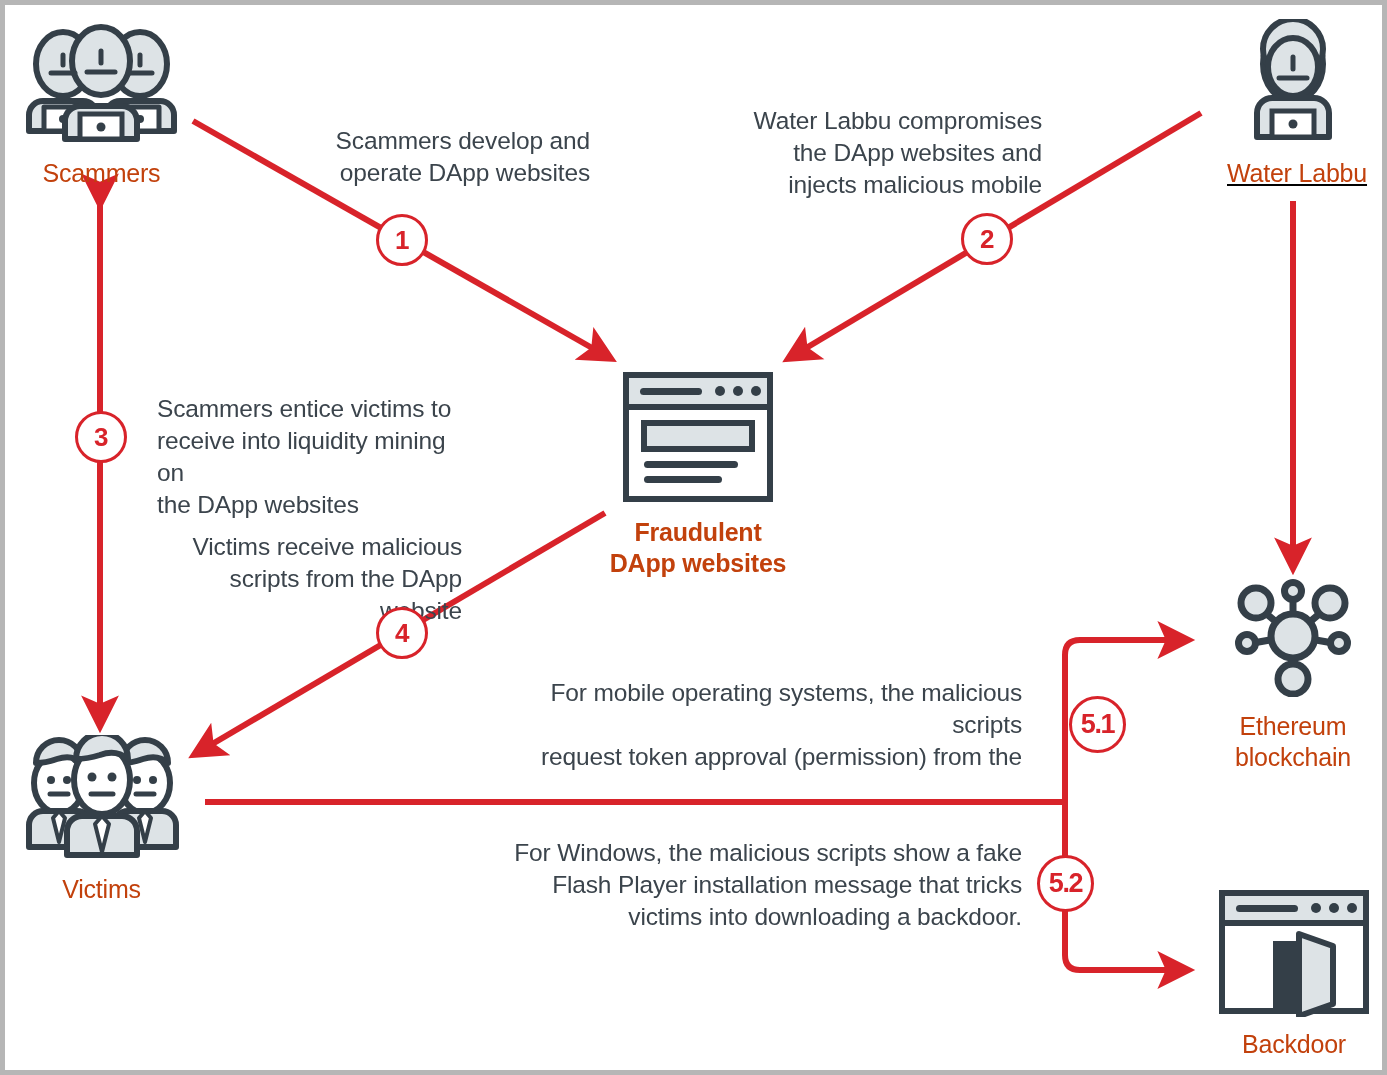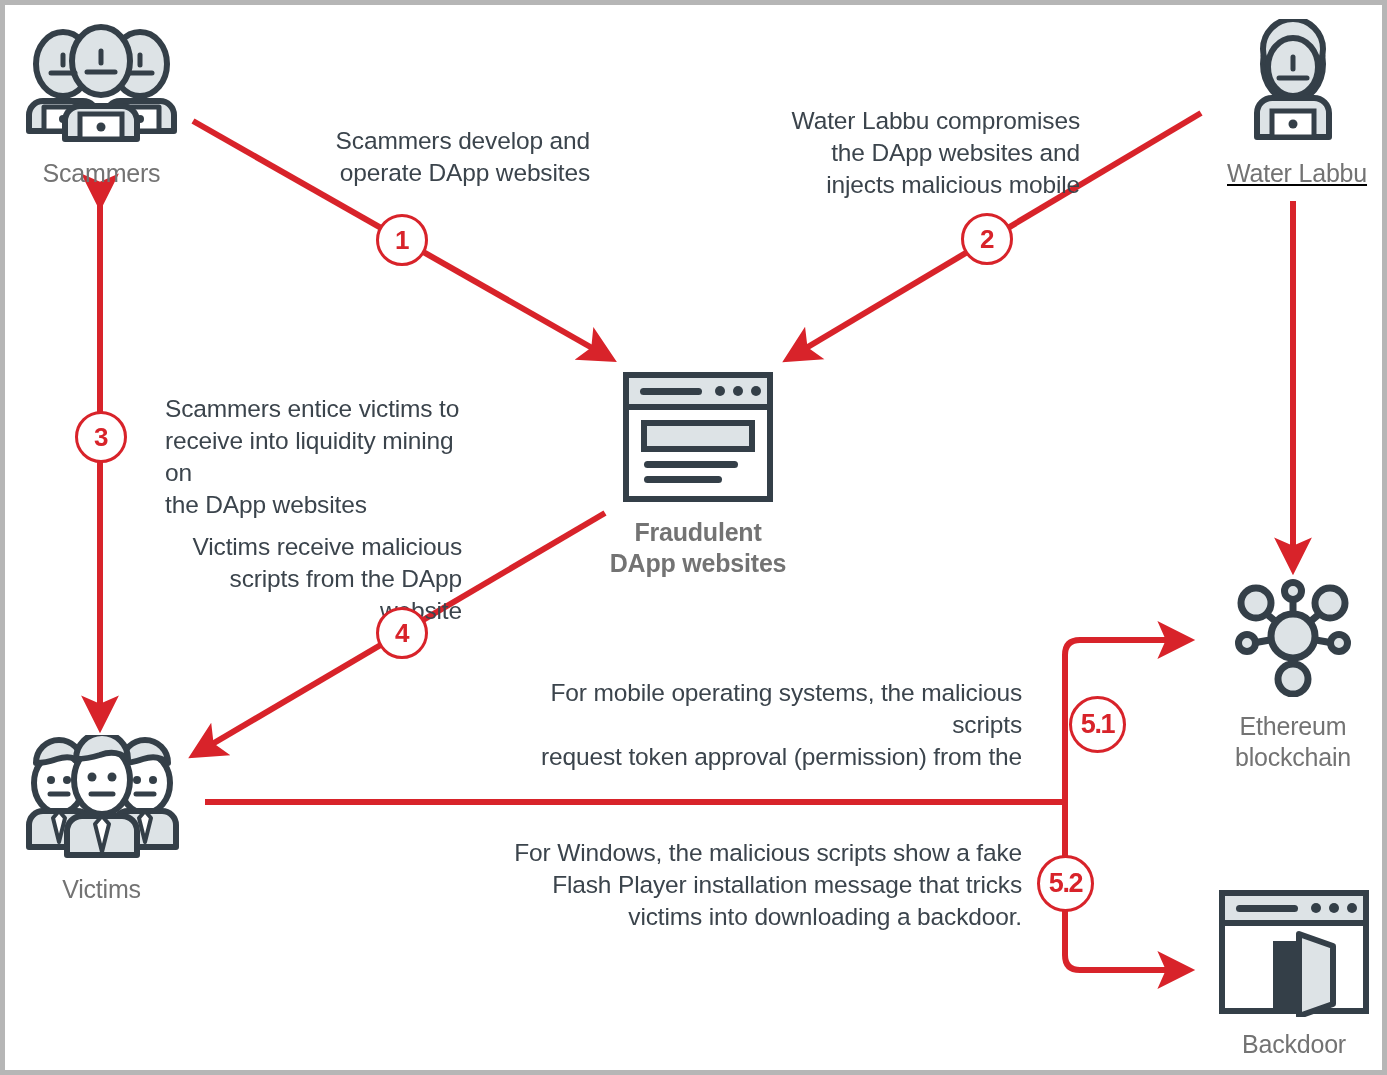--- a/index.html
+++ b/index.html
@@ -8,30 +8,30 @@
     position:relative;
     width:1387px;height:1075px;
     background:#ffffff;
     border:5px solid #b6b6b6;
     box-sizing:border-box;
     overflow:hidden;
   }
   #svg-layer{position:absolute;left:0;top:0;width:1387px;height:1075px;}
   .node{position:absolute;text-align:center;}
   .node-label{
-    color:#737373;font-size:25px;line-height:1.22;
+    color:#c2410c;font-size:25px;line-height:1.22;
     letter-spacing:-0.2px;white-space:nowrap;
   }
   .icon-box{display:flex;align-items:flex-end;justify-content:center;}
   .caption{
     position:absolute;color:#3b444c;font-size:24.5px;line-height:1.3;
     letter-spacing:-0.15px;
   }
   .cap-right{text-align:right;}
-  .cap-left{text-align:left;margin-left:8px;}
+  .cap-left{text-align:left;}
   .badge{
     position:absolute;border-radius:50%;
     background:#ffffff;border:3.5px solid #d8232a;
     color:#d8232a;font-weight:bold;
     display:flex;align-items:center;justify-content:center;
     box-sizing:border-box;
   }
   .badge-num{font-size:26px;letter-spacing:-0.5px;}
   .badge-sub{font-size:27px;letter-spacing:-1.3px;}
 </style>
@@ -231,21 +231,21 @@
       </svg>
     </div>
     <div class="node-label" style="margin-top:12px;">Backdoor</div>
   </div>
 
   <div class="caption cap-right" style="left:300px;top:120px;width:285px;">
     <div>Scammers develop and</div>
     <div>operate DApp websites</div>
   </div>
 
-  <div class="caption cap-right" style="left:783px;top:100px;width:292px;">
+  <div class="caption cap-right" style="left:745px;top:100px;width:292px;">
     <div>Water Labbu compromises</div>
     <div>the DApp websites and</div>
     <div>injects malicious mobile</div>
   </div>
 
   <div class="caption cap-left" style="left:152px;top:388px;width:310px;">
     <div>Scammers entice victims to</div>
     <div>receive into liquidity mining on</div>
     <div>the DApp websites</div>
   </div>

